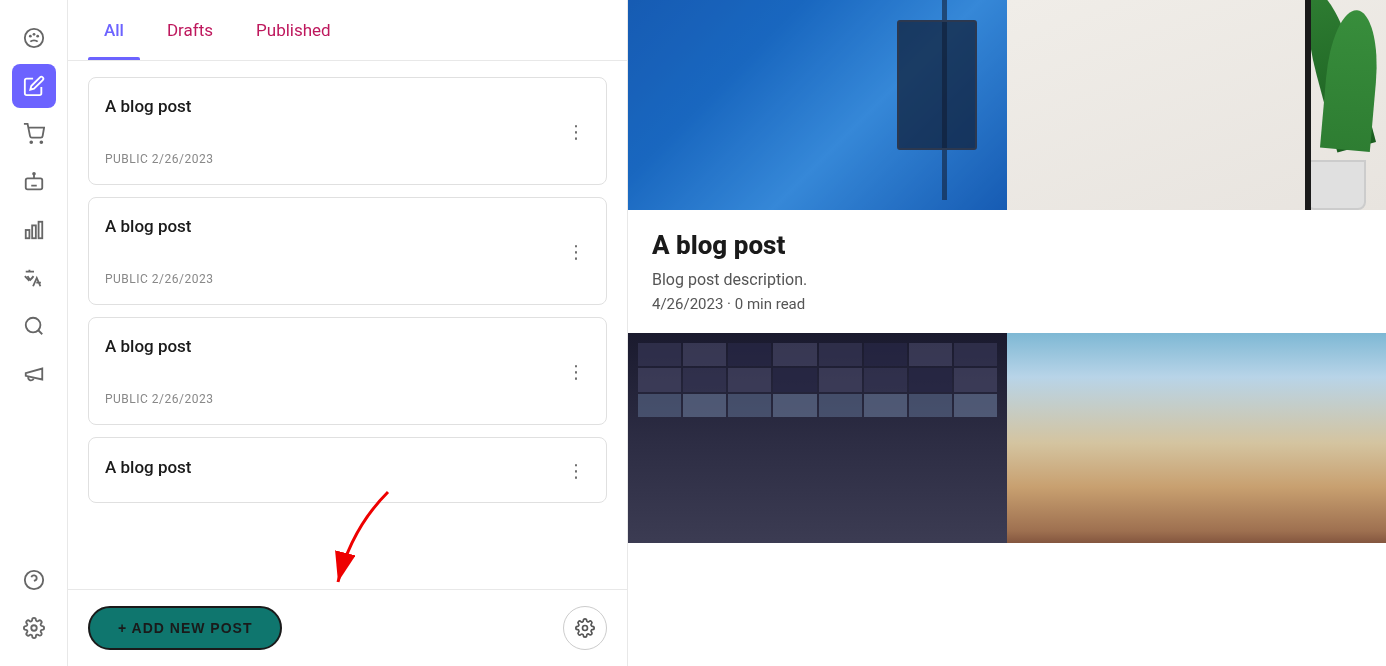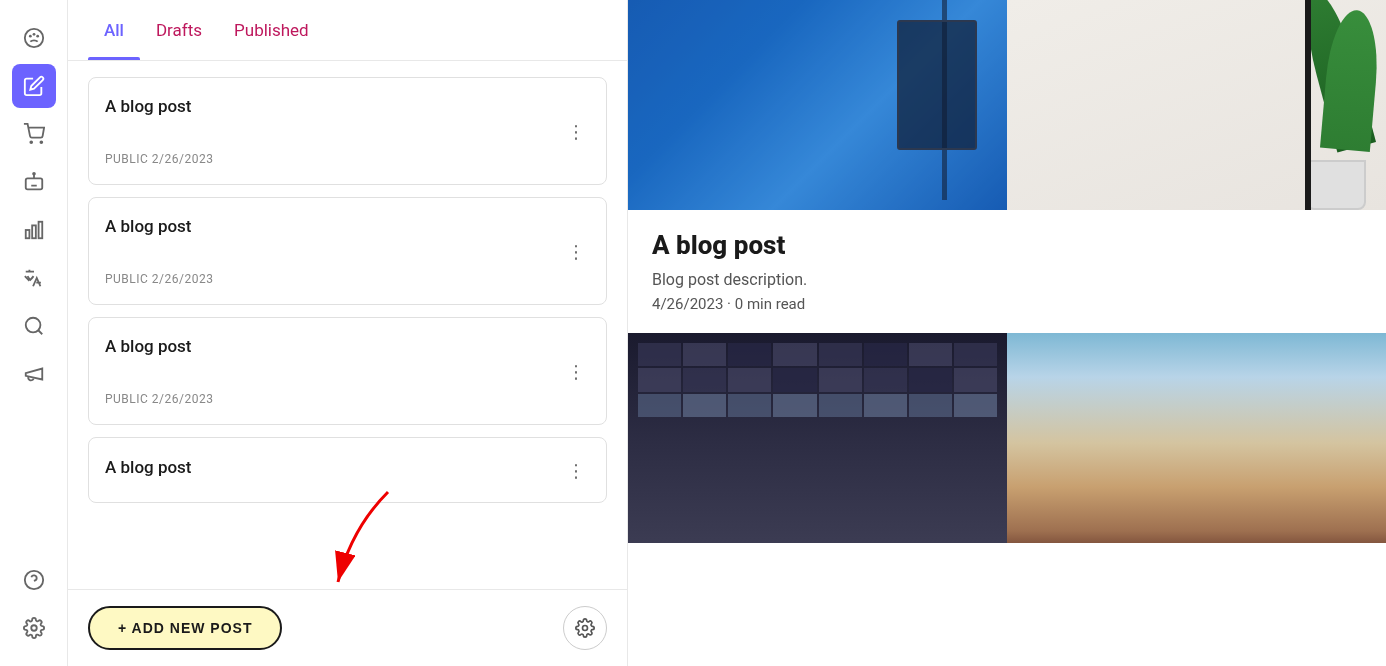--- a/index.html
+++ b/index.html
@@ -51,21 +51,21 @@
       flex-shrink: 0;
       position: relative;
     }
 
     
     .tabs {
       display: flex;
       align-items: center;
       padding: 0 20px;
       border-bottom: 1px solid #e8e8e8;
-      gap: 0;
+      gap: 11px;
       flex-shrink: 0;
     }
     .tab {
       padding: 20px 16px;
       font-size: 17px;
       color: #be185d;
       cursor: pointer;
       position: relative;
       white-space: nowrap;
     }
@@ -148,21 +148,21 @@
       display: flex;
       align-items: center;
       justify-content: space-between;
       border-top: 1px solid #e8e8e8;
       flex-shrink: 0;
     }
     .add-post-btn {
       border: 2px solid #1a1a1a;
       border-radius: 50px;
       padding: 12px 28px;
-      background: #fef9c3;
+      background: #0f766e;
       font-size: 14px;
       font-weight: 600;
       letter-spacing: 1px;
       cursor: pointer;
       display: flex;
       align-items: center;
       gap: 8px;
       color: #1a1a1a;
     }
     .settings-btn {

